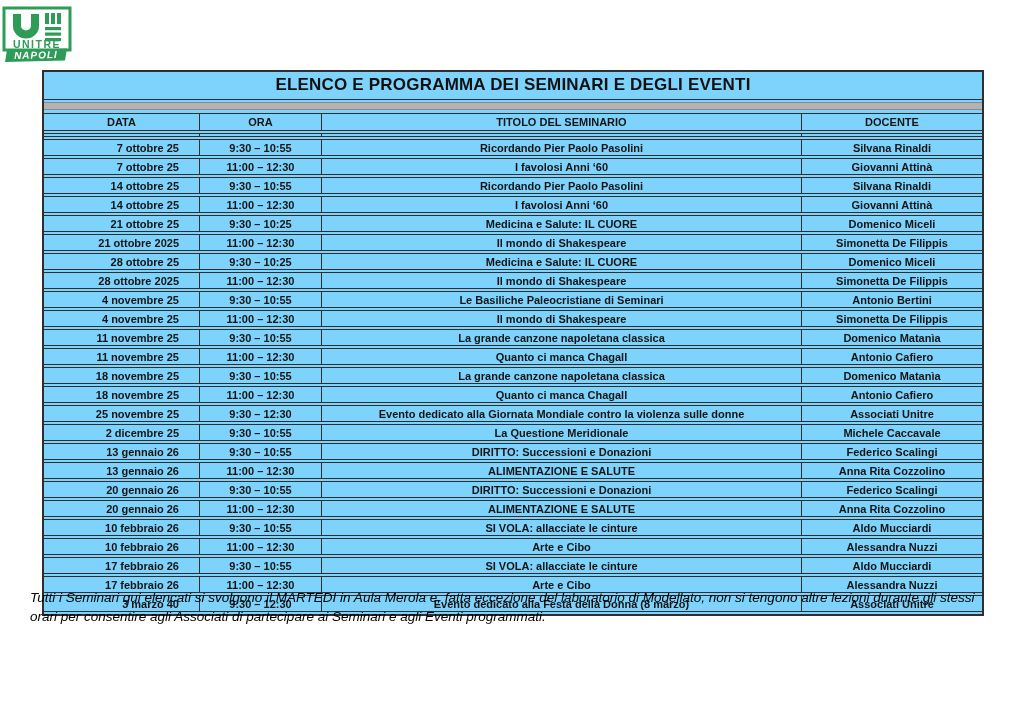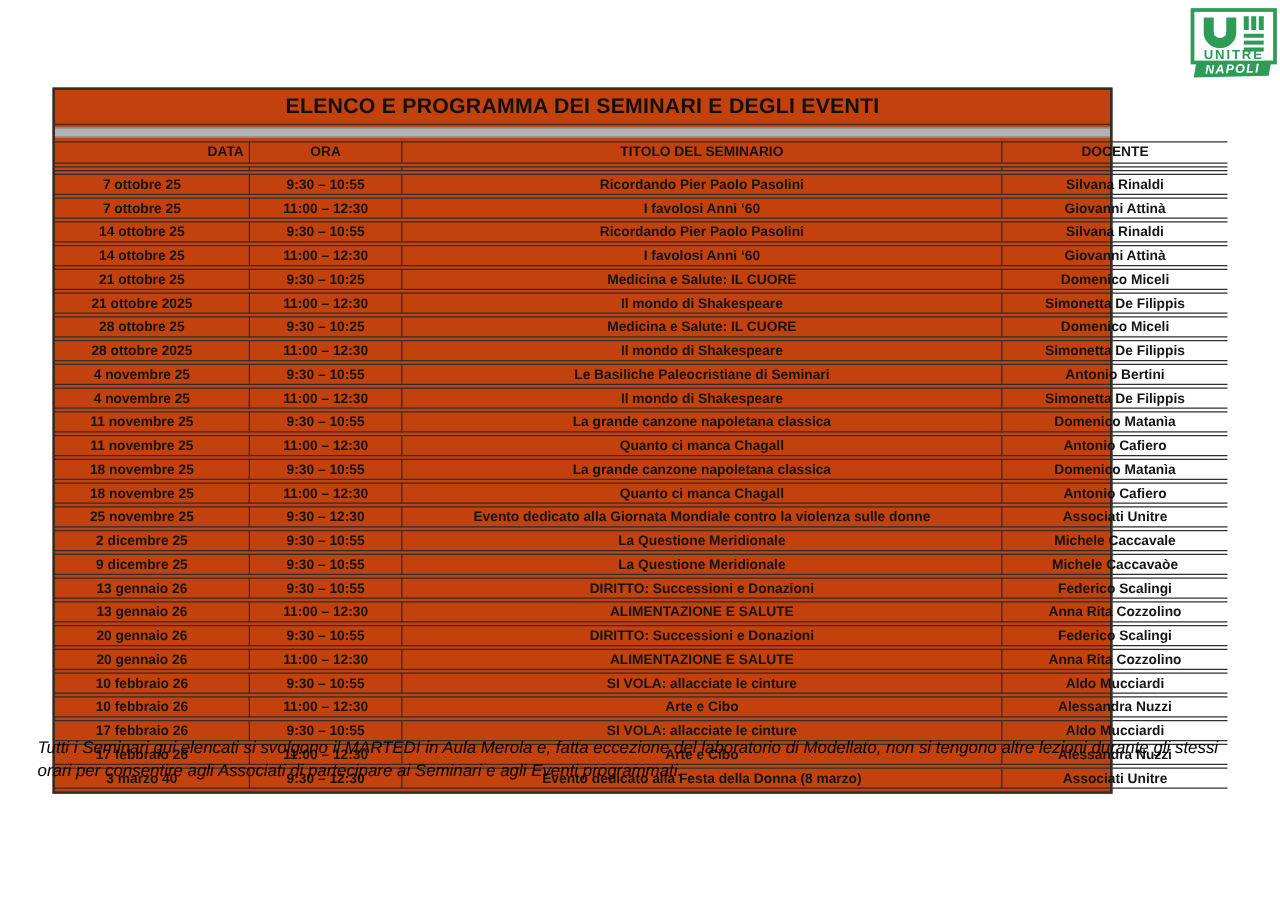--- a/index.html
+++ b/index.html
@@ -1,38 +1,38 @@
 <!DOCTYPE html>
 <html><head>
 <meta charset="utf-8">
 <style>
   html,body { margin:0; padding:0; background:#ffffff; }
   body { width:1024px; height:724px; font-family:"Liberation Sans","DejaVu Sans",sans-serif; }
   .page { position:relative; width:1024px; height:724px; overflow:hidden; background:#fff; }
 
-  .logo-wrap { position:absolute; top:6px; left:0; right:0; display:flex; justify-content:flex-end; }
-
-  .frame { position:absolute; left:42px; top:70px; width:848px; box-sizing:border-box;
-           border:2px solid #2f2f2f; background:#c2410c; }
+  .logo-wrap { position:absolute; top:6px; left:0; right:0; display:flex; justify-content:flex-start; }
+
+  .frame { position:absolute; left:42px; top:70px; width:942px; box-sizing:border-box;
+           border:2px solid #2f2f2f; background:#7dd3fc; }
 
   .title-row { font-weight:bold; font-size:17px; color:#111; text-align:center;
                padding:3px 0 4px; border-bottom:1px solid #2f2f2f; letter-spacing:0.2px; }
 
   .gray-band { height:6px; background:#b3b3b3; border-top:1px solid #8a8a8a;
                border-bottom:1px solid #8a8a8a; margin:2px 0 1px; }
 
   table.sched { width:100%; border-collapse:separate; border-spacing:0 2px; table-layout:fixed; }
   table.sched th, table.sched td {
     border-top:1px solid #2f2f2f; border-bottom:1px solid #2f2f2f; border-right:1px solid #2f2f2f;
     font-weight:bold; font-size:11px; color:#141414; line-height:12px; height:13px;
     padding:1px 4px; text-align:center; overflow:hidden; white-space:nowrap;
   }
   table.sched th:last-child, table.sched td:last-child { border-right:none; }
   table.sched th { height:14px; font-size:11px; }
-  table.sched td:first-child { padding-right:20px; }
+  table.sched td:first-child { text-align:right; padding-right:20px; }
   tr.spacer td { height:2px; padding:0; }
 
   .notes { position:absolute; left:30px; top:589px; width:966px; font-style:italic;
            font-size:13.5px; color:#000000; line-height:1.4; }
   .notes p { margin:0; }
   .notes p + p { margin-top:7px; }
 </style>
 </head>
 <body>
 
@@ -59,21 +59,21 @@
     <div class="gray-band"></div>
     <table class="sched">
       <colgroup>
         <col style="width:156px">
           <col style="width:122px">
           <col style="width:480px">
           <col style="width:180px">
       </colgroup>
       <thead>
         <tr>
-          <th style="text-align:right;padding-right:4px;">DATA</th>
+          <th style="text-align:center;padding-right:4px;">DATA</th>
           <th>ORA</th>
           <th>TITOLO DEL SEMINARIO</th>
           <th>DOCENTE</th>
         </tr>
         <tr class="spacer">
           <td></td>
           <td></td>
           <td></td>
           <td></td>
         </tr>
@@ -169,26 +169,20 @@
             <td>Evento dedicato alla Giornata Mondiale contro la violenza sulle donne</td>
             <td>Associati Unitre</td>
           </tr>
           <tr>
             <td>2 dicembre 25</td>
             <td>9:30 – 10:55</td>
             <td>La Questione Meridionale</td>
             <td>Michele Caccavale</td>
           </tr>
           <tr>
-            <td>9 dicembre 25</td>
-            <td>9:30 – 10:55</td>
-            <td>La Questione Meridionale</td>
-            <td>Michele Caccavaòe</td>
-          </tr>
-          <tr>
             <td>13 gennaio 26</td>
             <td>9:30 – 10:55</td>
             <td>DIRITTO: Successioni e Donazioni</td>
             <td>Federico Scalingi</td>
           </tr>
           <tr>
             <td>13 gennaio 26</td>
             <td>11:00 – 12:30</td>
             <td>ALIMENTAZIONE E SALUTE</td>
             <td>Anna Rita Cozzolino</td>

